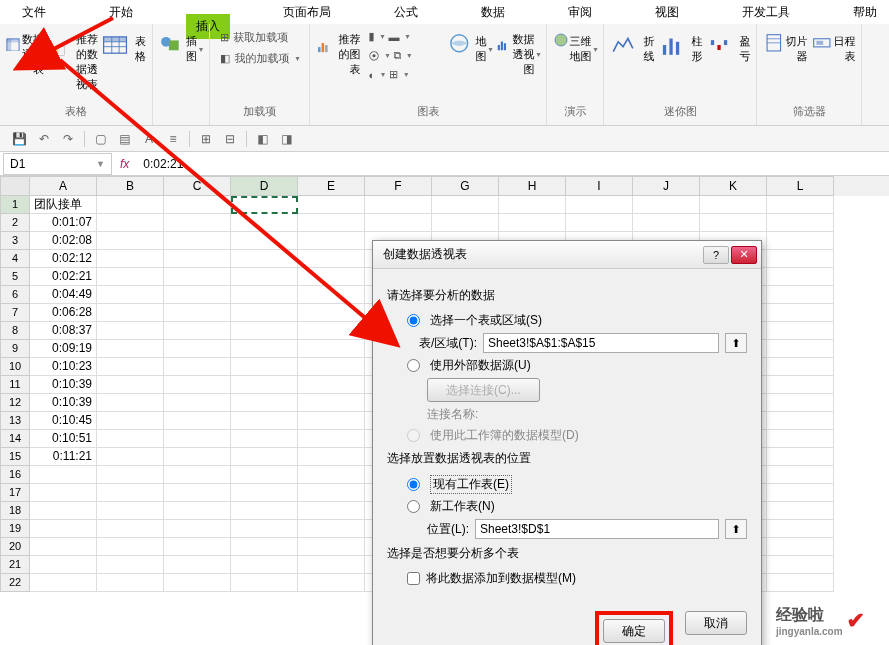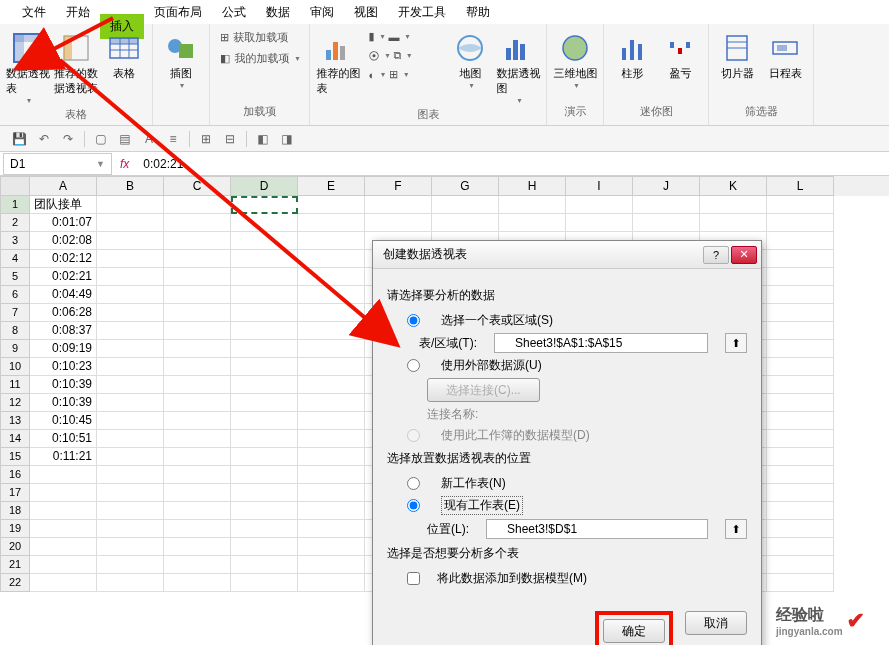--- a/index.html
+++ b/index.html
@@ -1,28 +1,28 @@
 <!DOCTYPE html>
 <html><head>
 <meta charset="utf-8">
 <style>
 * { margin: 0; padding: 0; box-sizing: border-box; font-family: "Microsoft YaHei", sans-serif; }
 body { background: #fff; font-size: 12px; width: 889px; height: 645px; overflow: hidden; position: relative; }
 
 
-.menubar { display: flex; background: #fff; height: 24px; align-items: center; padding-left: 12px; }
+.menubar { display: flex; background: #fff; height: 24px; align-items: center; padding-left: 12px; gap: 43px; }
 .menu-item { padding: 4px 10px; font-size: 12px; cursor: pointer; }
 .menu-item.active { background: #84cc16; margin-top: 28px; }
 
 
 .ribbon { background: #f5f5f5; height: 102px; border-bottom: 1px solid #d0d0d0; display: flex; }
 .ribbon-group { display: flex; flex-direction: column; align-items: center; padding: 4px 6px; border-right: 1px solid #e0e0e0; }
 .ribbon-group-body { flex: 1; display: flex; align-items: flex-start; gap: 4px; }
 .ribbon-group-label { font-size: 11px; color: #666; padding: 2px; }
-.big-btn { display: flex; flex-direction: column; align-items: center; width: 44px; padding-top: 4px; cursor: pointer; font-size: 11px; text-align: left; }
+.big-btn { display: flex; flex-direction: row; align-items: center; width: 44px; padding-top: 4px; cursor: pointer; font-size: 11px; text-align: right; }
 .big-btn .icon-box { width: 32px; height: 32px; margin-bottom: 2px; }
 .small-row { display: flex; flex-direction: column; gap: 2px; font-size: 11px; color: #555; }
 .small-item { padding: 2px 4px; display: flex; align-items: center; gap: 4px; }
 
 
 .qat { background: #f5f5f5; height: 26px; border-bottom: 1px solid #d0d0d0; display: flex; align-items: center; padding-left: 12px; gap: 8px; }
 .qat-item { width: 16px; height: 16px; display: inline-flex; align-items: center; justify-content: center; font-size: 12px; color: #666; }
 .qat-sep { width: 1px; height: 16px; background: #ccc; }
 
 
@@ -46,23 +46,23 @@
 .cell.selected { border: 2px dashed #217346; }
 
 
 .dialog { position: absolute; left: 372px; top: 240px; width: 390px; background: #f0f0f0; border: 1px solid #888; box-shadow: 2px 2px 8px rgba(0,0,0,0.3); font-size: 12px; }
 .dialog-title { background: linear-gradient(#fdfdfd,#e8e8e8); height: 28px; display: flex; align-items: center; justify-content: space-between; padding: 0 4px 0 10px; border-bottom: 1px solid #ccc; }
 .dialog-title .btns { display: flex; gap: 2px; }
 .tbtn { width: 26px; height: 18px; border: 1px solid #b0b0b0; border-radius: 2px; background: linear-gradient(#f5f5f5,#ddd); display: flex; align-items: center; justify-content: center; font-size: 11px; }
 .tbtn.close { background: linear-gradient(#e68,#c23); color: #fff; border-color: #a02; }
 .dialog-body { padding: 12px 14px; }
 .section-label { margin: 6px 0 8px 0; }
-.field-row { display: flex; align-items: center; margin: 4px 0 4px 20px; gap: 17px; }
+.field-row { display: flex; align-items: center; margin: 4px 0 4px 20px; gap: 6px; }
 .field-row input[type=radio] { margin-right: 4px; }
-.text-input { flex: 1; height: 20px; border: 1px solid #aaa; padding: 1px 20px; font-size: 12px; }
+.text-input { flex: 1; height: 20px; border: 1px solid #aaa; padding: 1px 4px; font-size: 12px; }
 .ref-btn { width: 22px; height: 20px; border: 1px solid #aaa; background: #f5f5f5; display: flex; align-items: center; justify-content: center; font-size: 11px; }
 .btn { height: 24px; padding: 0 18px; border: 1px solid #999; background: linear-gradient(#fafafa,#e0e0e0); border-radius: 3px; cursor: pointer; font-size: 12px; }
 .dialog-footer { display: flex; justify-content: flex-end; gap: 12px; padding: 8px 14px 14px; }
 .ok-highlight { border: 4px solid #e10; padding: 4px; display: inline-block; }
 
 
 .arrow-layer { position: absolute; left: 0; top: 0; pointer-events: none; }
 
 
 .watermark { position: absolute; right: 24px; bottom: 8px; font-size: 16px; color: #555; font-weight: bold; display: flex; align-items: center; gap: 4px; }
@@ -197,20 +197,26 @@
             </svg></div>
         <span>三维地图</span>
           <span class="chev">▾</span>
       </div>
     </div>
     <div class="ribbon-group-label">演示</div>
   </div>
 
   <div class="ribbon-group">
     <div class="ribbon-group-body">
+      <div class="big-btn">
+          <div class="icon-box"><svg viewBox="0 0 32 32">
+              <polyline points="4,24 10,12 16,18 22,8 28,20" fill="none" stroke="#4472c4" stroke-width="2"></polyline>
+            </svg></div>
+          <span>折线</span>
+        </div>
       <div class="big-btn">
           <div class="icon-box"><svg viewBox="0 0 32 32">
               <rect x="6" y="16" width="4" height="12" fill="#4472c4"></rect>
               <rect x="14" y="8" width="4" height="20" fill="#4472c4"></rect>
               <rect x="22" y="12" width="4" height="16" fill="#4472c4"></rect>
             </svg></div>
           <span>柱形</span>
         </div>
       <div class="big-btn">
           <div class="icon-box"><svg viewBox="0 0 32 32">
@@ -653,26 +659,26 @@
     <div class="field-row" style="margin-left:40px;color:#888">
       <span>连接名称:</span>
     </div>
     <div class="field-row" style="color:#888">
       <input type="radio" disabled="" style="">
       <span>使用此工作簿的数据模型(D)</span>
     </div>
 
     <div class="section-label">选择放置数据透视表的位置</div>
     <div class="field-row">
+      <input type="radio" checked="" style="">
+      <span style="border:1px dotted #666;padding:0 2px">现有工作表(E)</span>
+    </div>
+    <div class="field-row">
       <input type="radio" style="">
       <span>新工作表(N)</span>
-    </div>
-    <div class="field-row">
-      <input type="radio" checked="" style="">
-      <span style="border:1px dotted #666;padding:0 2px">现有工作表(E)</span>
     </div>
     <div class="field-row" style="margin-left:40px">
       <span>位置(L):</span>
       <input class="text-input" value="Sheet3!$D$1" style="">
       <div class="ref-btn">⬆</div>
     </div>
 
     <div class="section-label">选择是否想要分析多个表</div>
     <div class="field-row">
       <input type="checkbox" style="">

